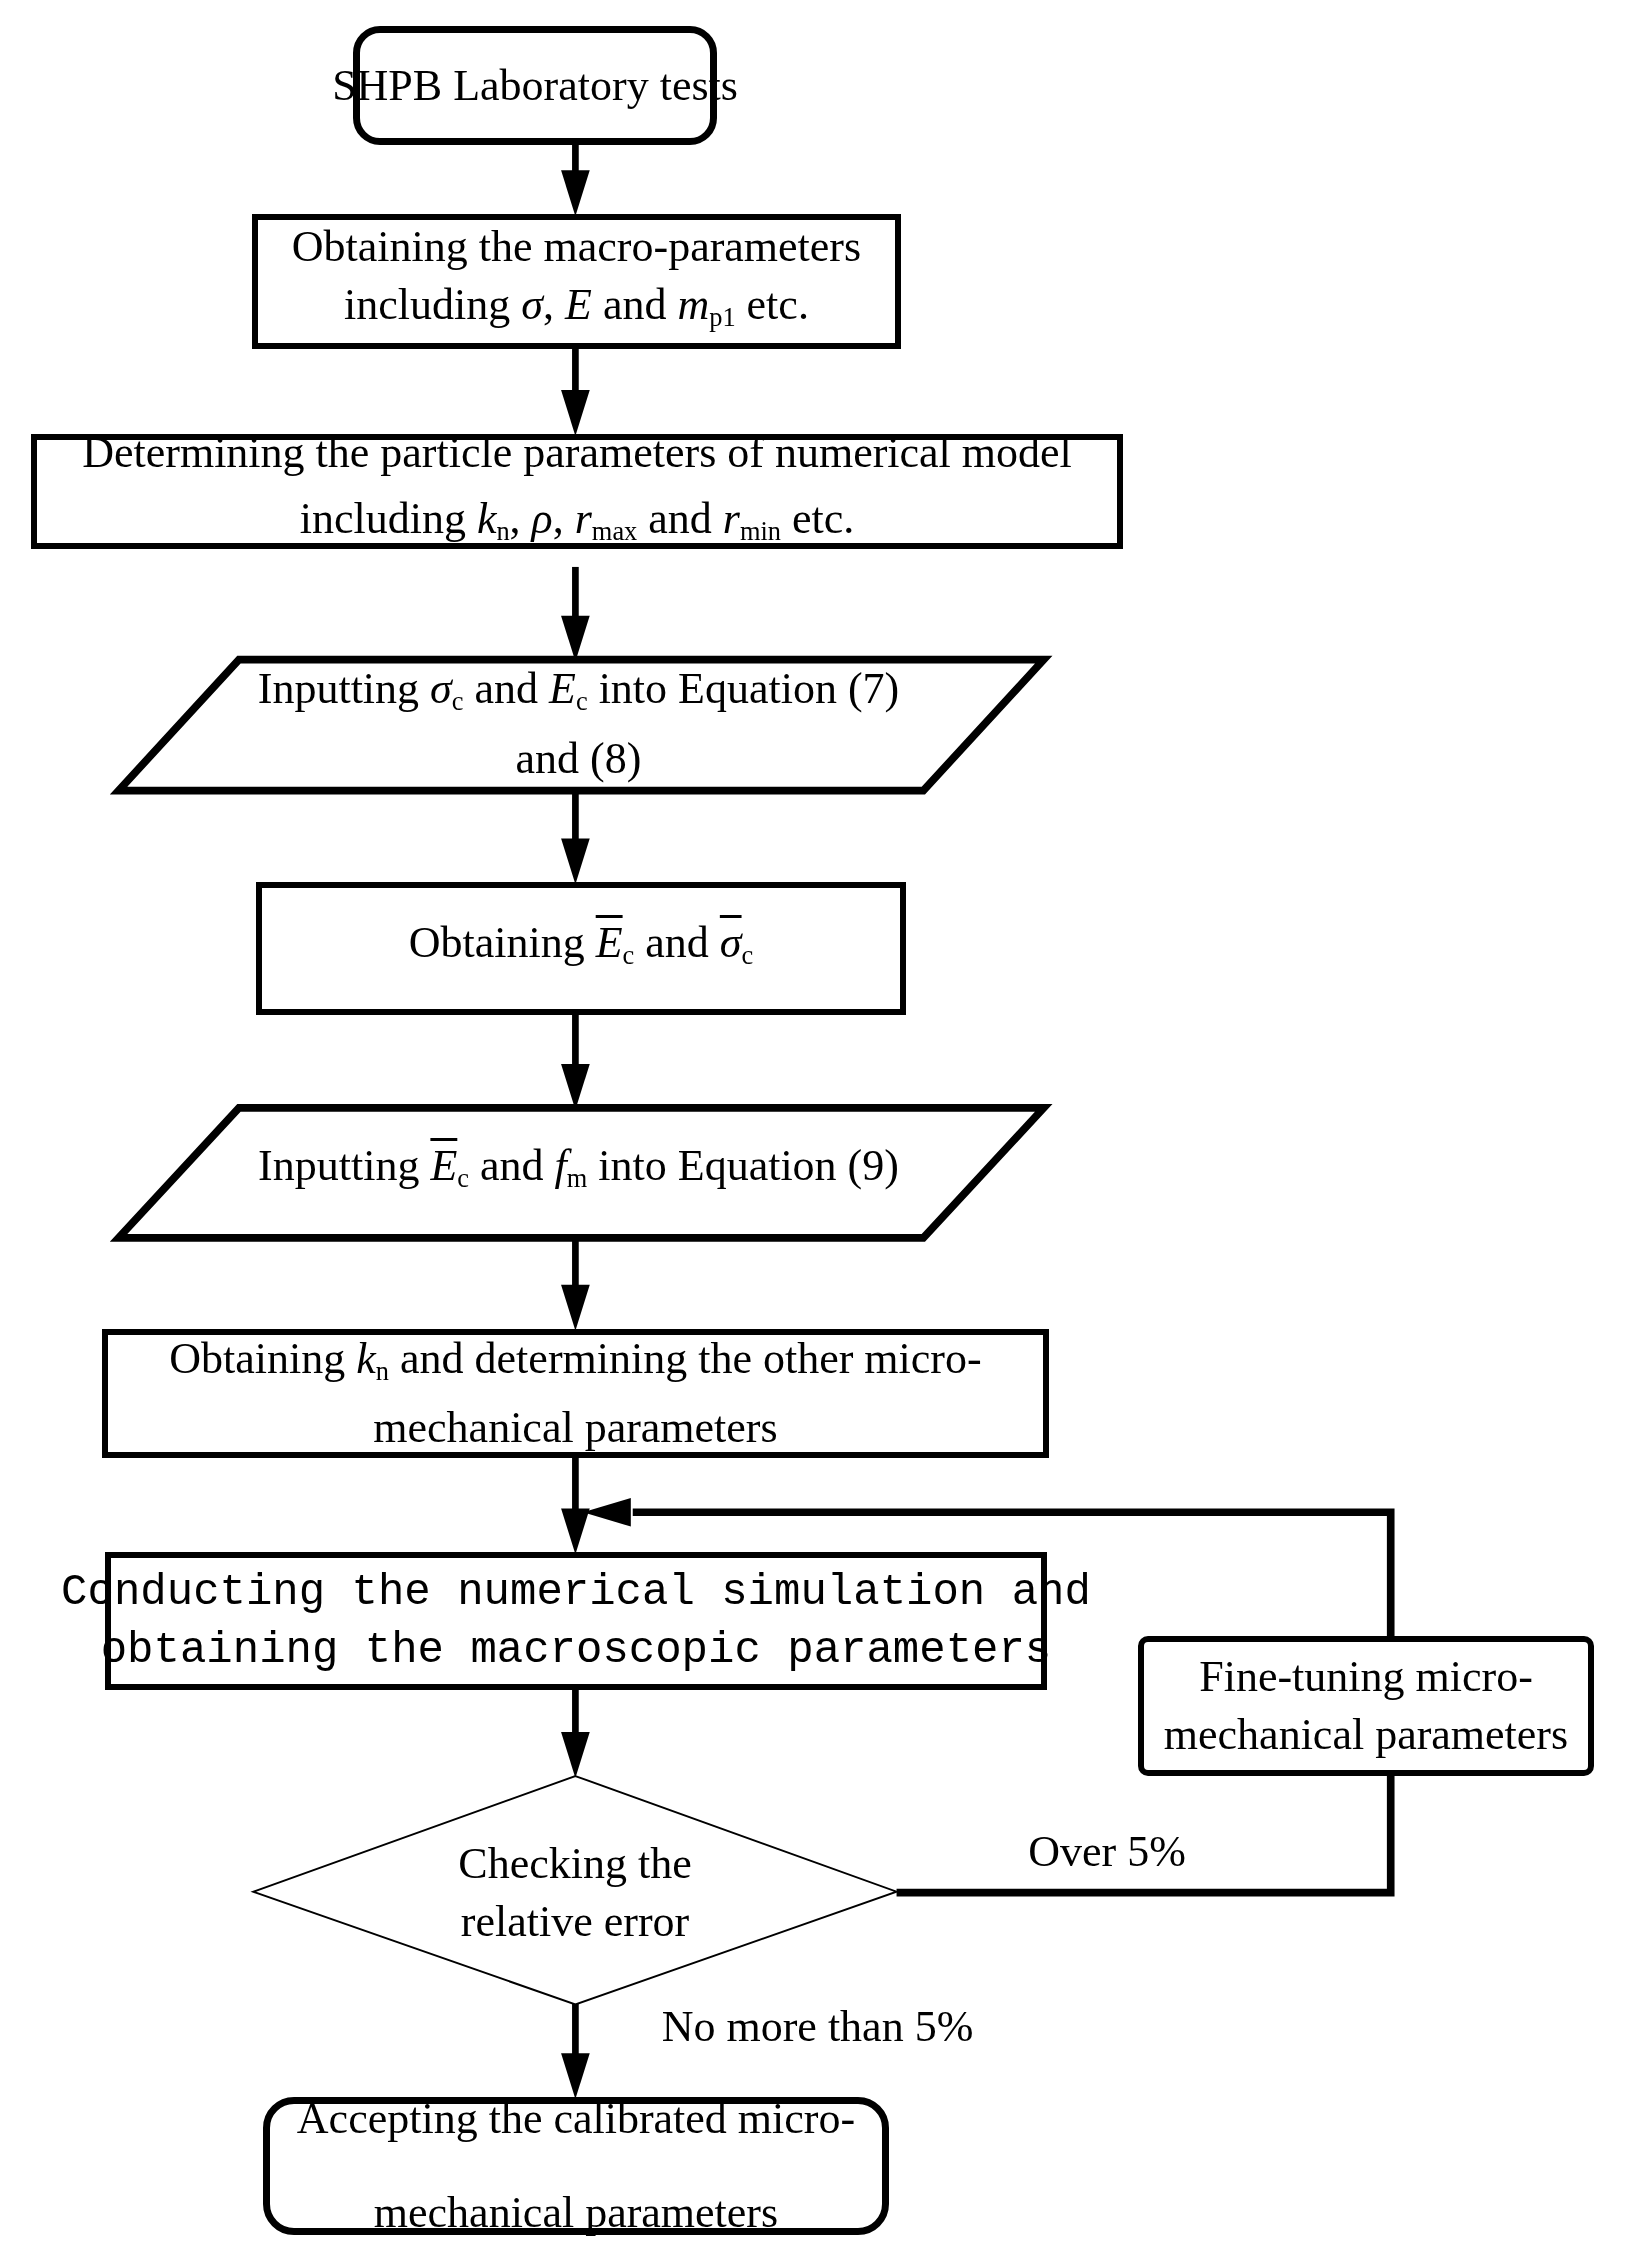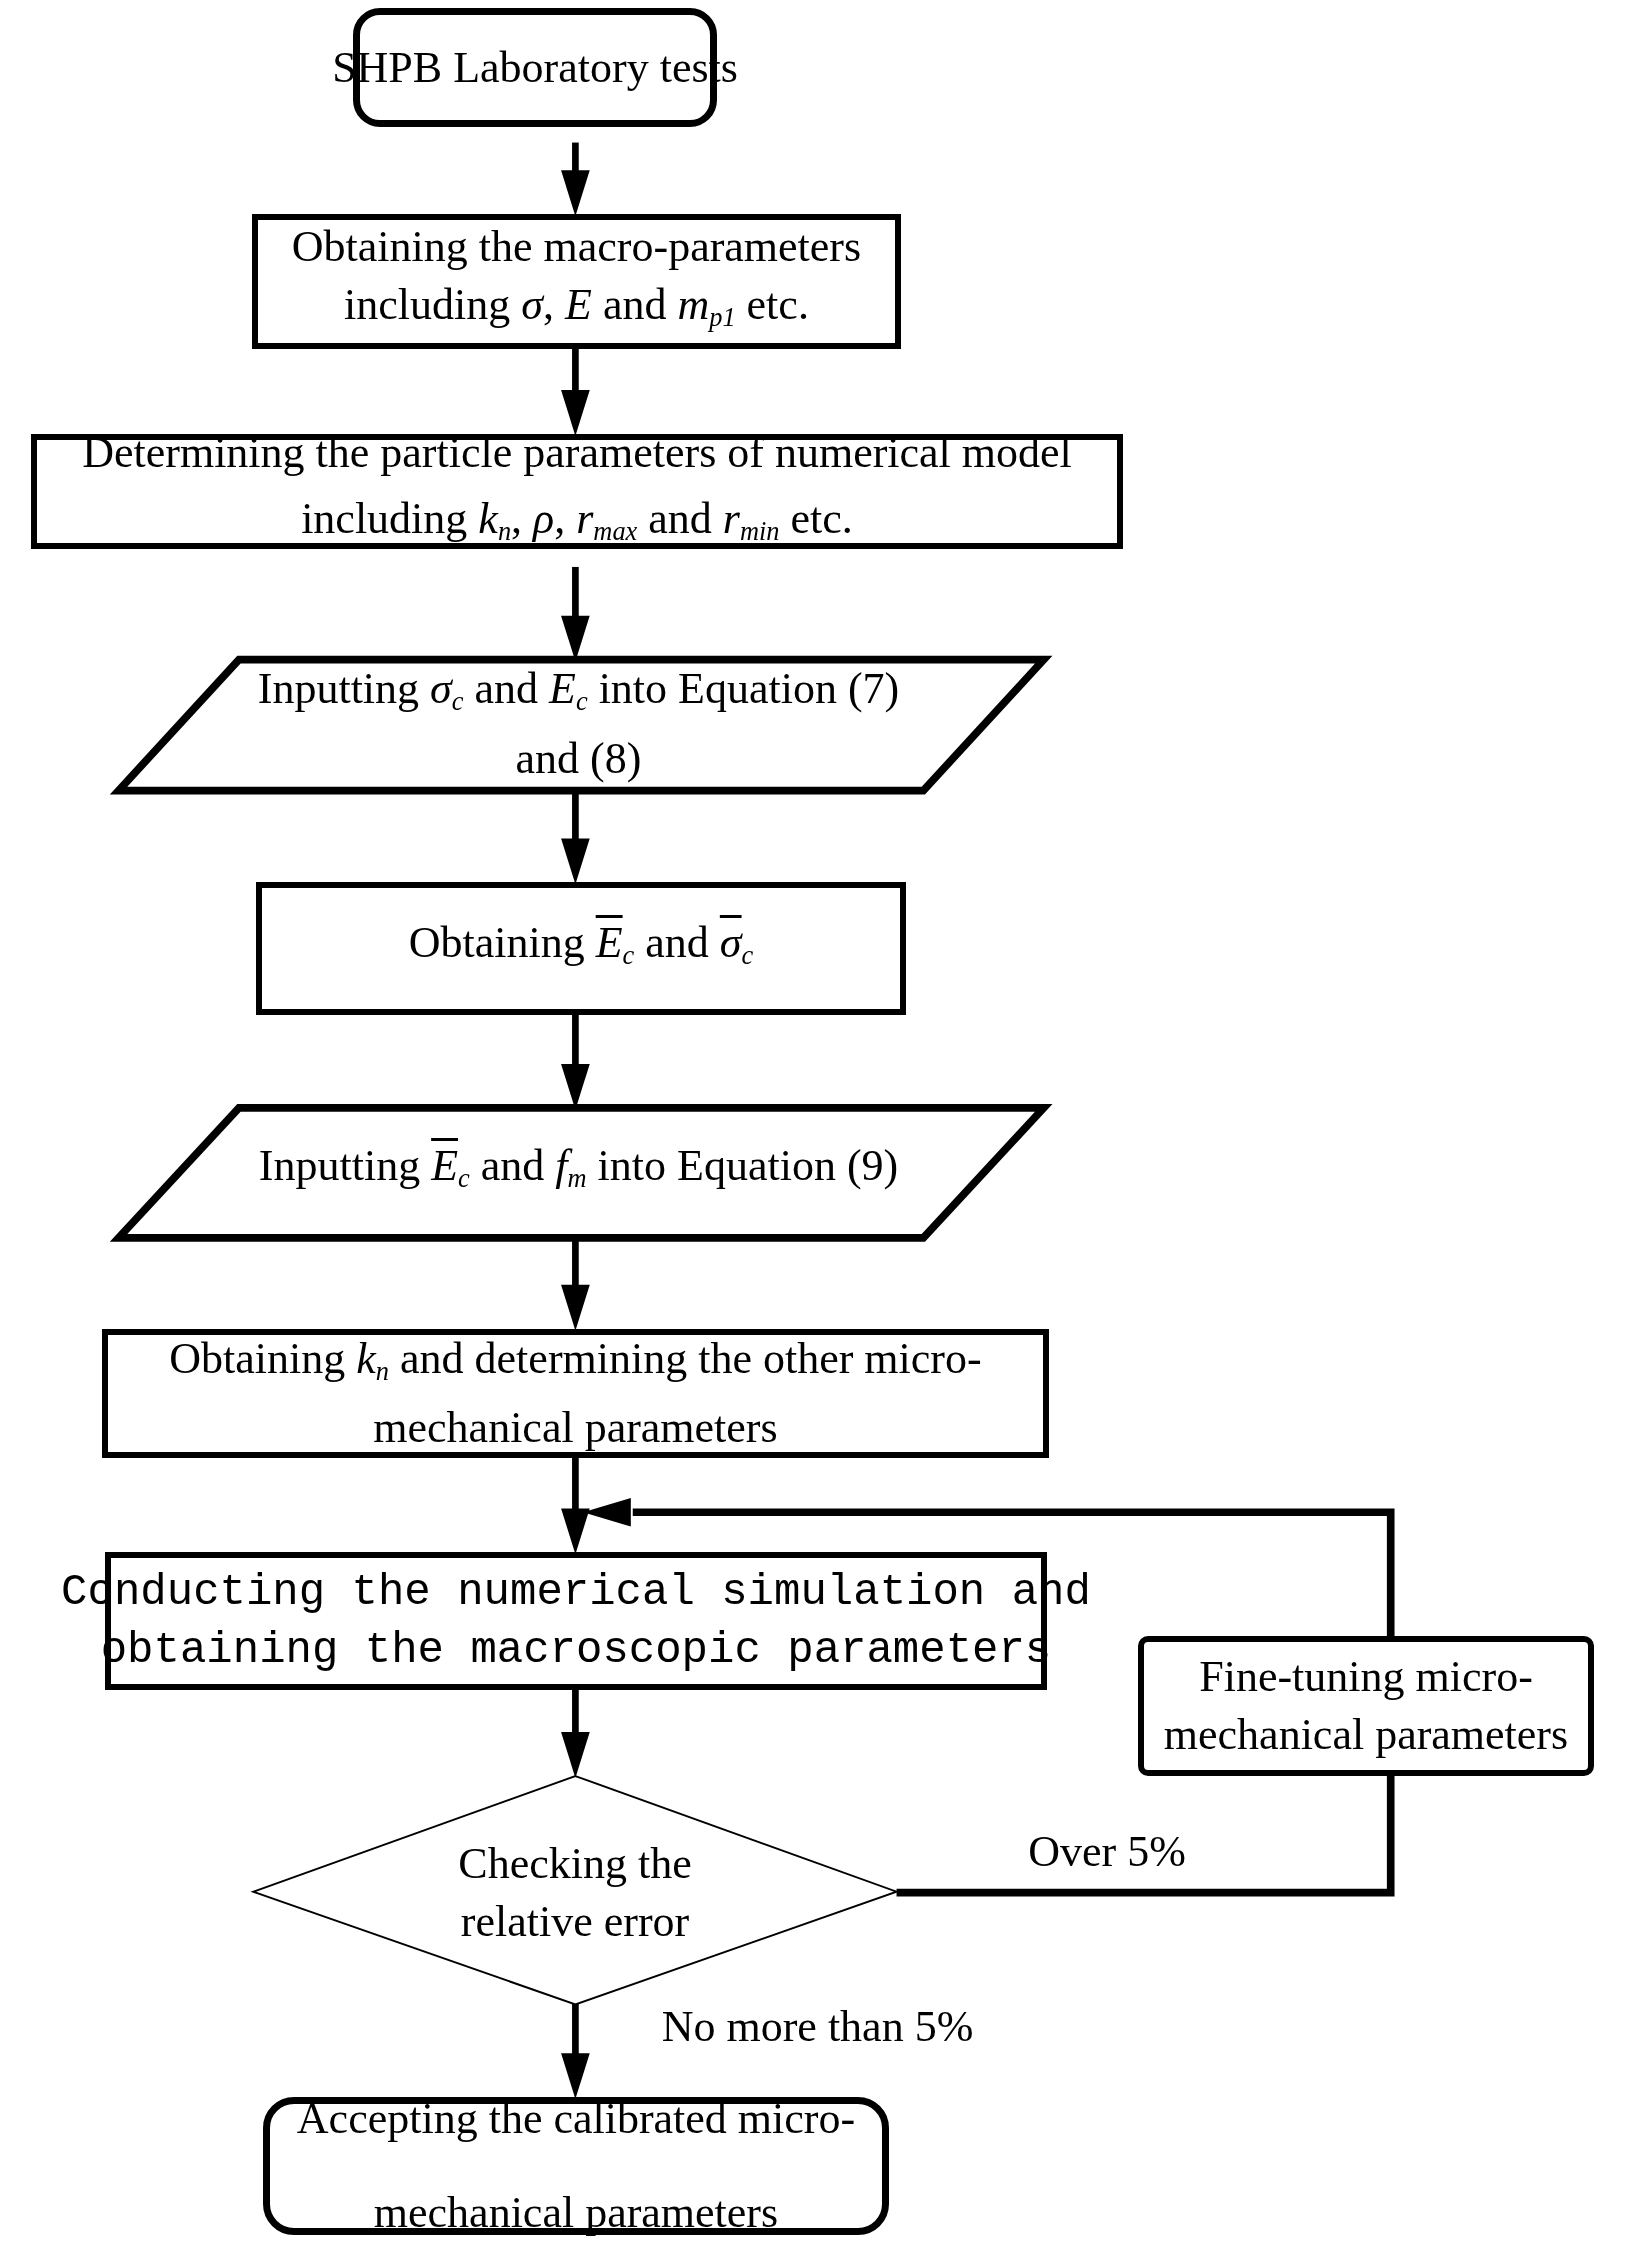--- a/index.html
+++ b/index.html
@@ -23,21 +23,21 @@
     align-items: center;
     justify-content: center;
     text-align: center;
   }
   .node { background: #ffffff; }
   .rect  { border: 6.7px solid #000000; }
   .round { border: 7.6px solid #000000; border-radius: 27px; }
   .round2 { border: 7.6px solid #000000; border-radius: 31px; gap: 36px; }
   .tline { white-space: nowrap; }
   .i    { font-style: italic; }
-  .isub { font-style: italic; font-size: 0.60em; vertical-align: -0.25em; text-align: center; }
+  .isub { font-size: 0.60em; vertical-align: -0.25em; text-align: center; }
   .ibar { font-style: italic; text-decoration: overline; text-decoration-thickness: 2.9px; }
 </style>
 </head>
 <body>
 
 <div class="canvas">
 
   <svg class="wires" width="1644" height="2256" viewBox="0 0 1720 2360">
 
     <g>
@@ -81,21 +81,21 @@
       <line x1="602" y1="2095" x2="602" y2="2152" stroke="#000000" stroke-width="7"></line>
       <polygon points="587,2148 617,2148 602,2196" fill="#000000"></polygon>
     </g>
 
     <polygon points="250,690 1092,690 966,827 124,827" fill="#ffffff" stroke="#000000" stroke-width="8"></polygon>
     <polygon points="250,1159 1092,1159 966,1295 124,1295" fill="#ffffff" stroke="#000000" stroke-width="8"></polygon>
 
     <polygon points="602,1858 938,1979 602,2097 265,1979" fill="#ffffff" stroke="#000000" stroke-width="2"></polygon>
   </svg>
 
-  <div class="node round" style="left:353px; top:8px; width:364px; height:119px;">
+  <div class="node round" style="left:353px; top:26px; width:364px; height:119px;">
     <div class="tline"><span>SHPB Laboratory tests</span></div>
   </div>
 
   <div class="node rect" style="left:252px; top:214px; width:649px; height:135px;">
     <div class="tline"><span>Obtaining the macro-parameters</span></div>
     <div class="tline"><span>including </span><span class="i">σ</span><span>, </span><span class="i">E</span><span> and </span><span class="i">m</span><span class="isub">p1</span><span> etc.</span></div>
   </div>
 
   <div class="node rect" style="left:31px; top:434px; width:1092px; height:115px;gap:8px;">
     <div class="tline"><span>Determining the particle parameters of numerical model</span></div>

